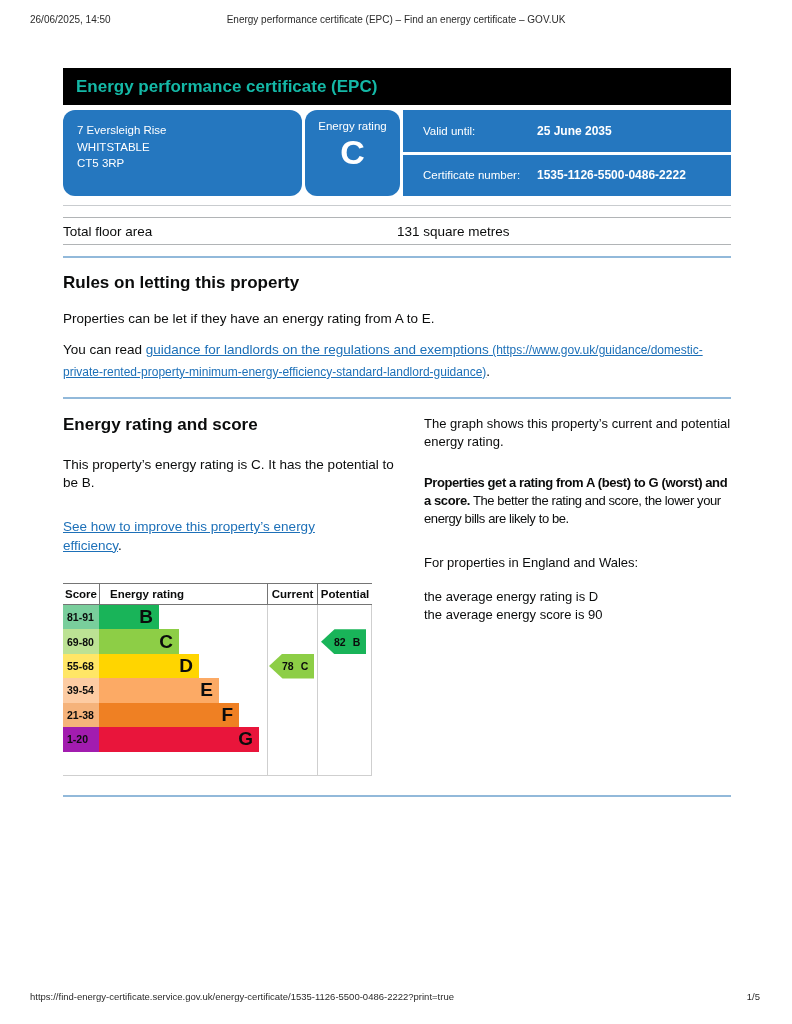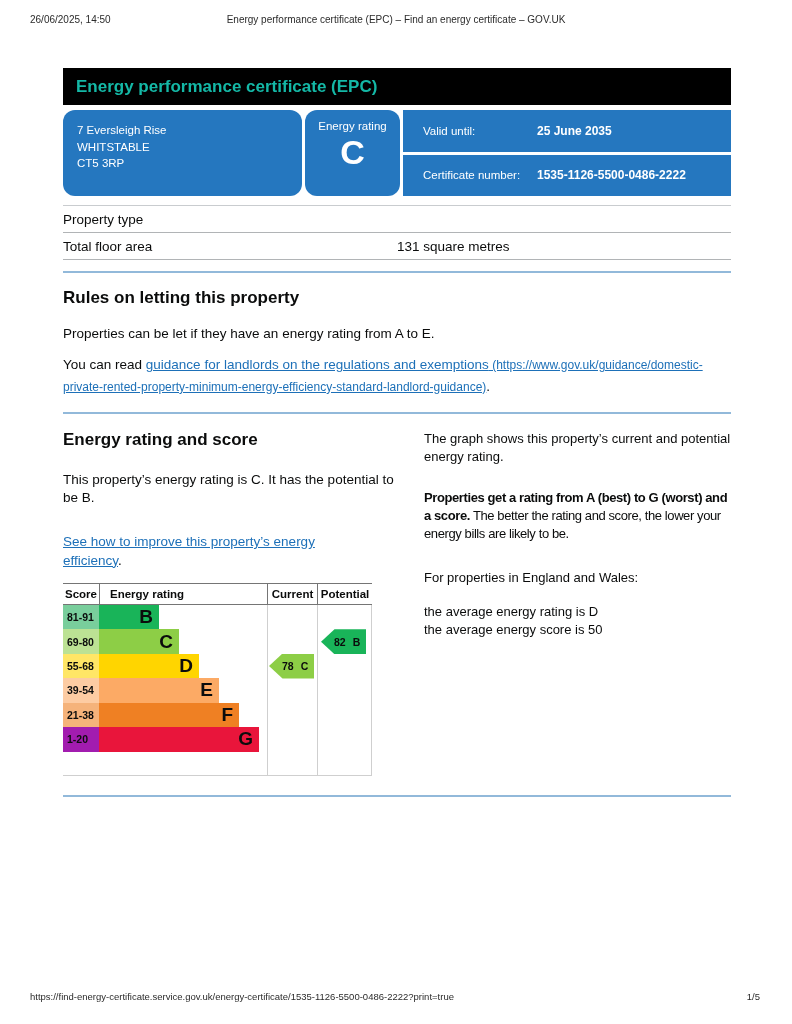--- a/index.html
+++ b/index.html
@@ -107,21 +107,20 @@
         </div>
         <div class="meta-row">
           <span class="label">Certificate number:</span>
           <span class="value">1535-1126-5500-0486-2222</span>
         </div>
       </div>
     </div>
 
     <div class="prop-table">
       <div class="prop-row">
-        <div>Property type</div>
       </div>
       <div class="prop-row">
         <div>Total floor area</div>
         <div>131 square metres</div>
       </div>
     </div>
 
     <hr class="hr-blue">
 
     <h2 class="letting-heading">Rules on letting this property</h2>
@@ -135,21 +134,21 @@
         <h2>Energy rating and score</h2>
         <p class="col-para">This property’s energy rating is C. It has the potential to be B.</p>
         <span class="improve-link"><a>See how to improve this property’s energy efficiency</a><span>.</span></span>
       </div>
       <div class="col-right">
         <p>The graph shows this property’s current and potential energy rating.</p>
         <p class="rp2"><strong>Properties get a rating from A (best) to G (worst) and a score.</strong><span> The better the rating and score, the lower your energy bills are likely to be.</span></p>
         <p class="rp3">For properties in England and Wales:</p>
         <p class="rp4">
           <span>the average energy rating is D</span><br>
-          <span>the average energy score is 50</span>
+          <span>the average energy score is 90</span>
         </p>
       </div>
     </div>
 
     <div class="chart">
       <div class="chart-header">
         <div class="ch-score">Score</div>
         <div class="ch-rating">Energy rating</div>
         <div class="ch-current">Current</div>
         <div class="ch-potential">Potential</div>

